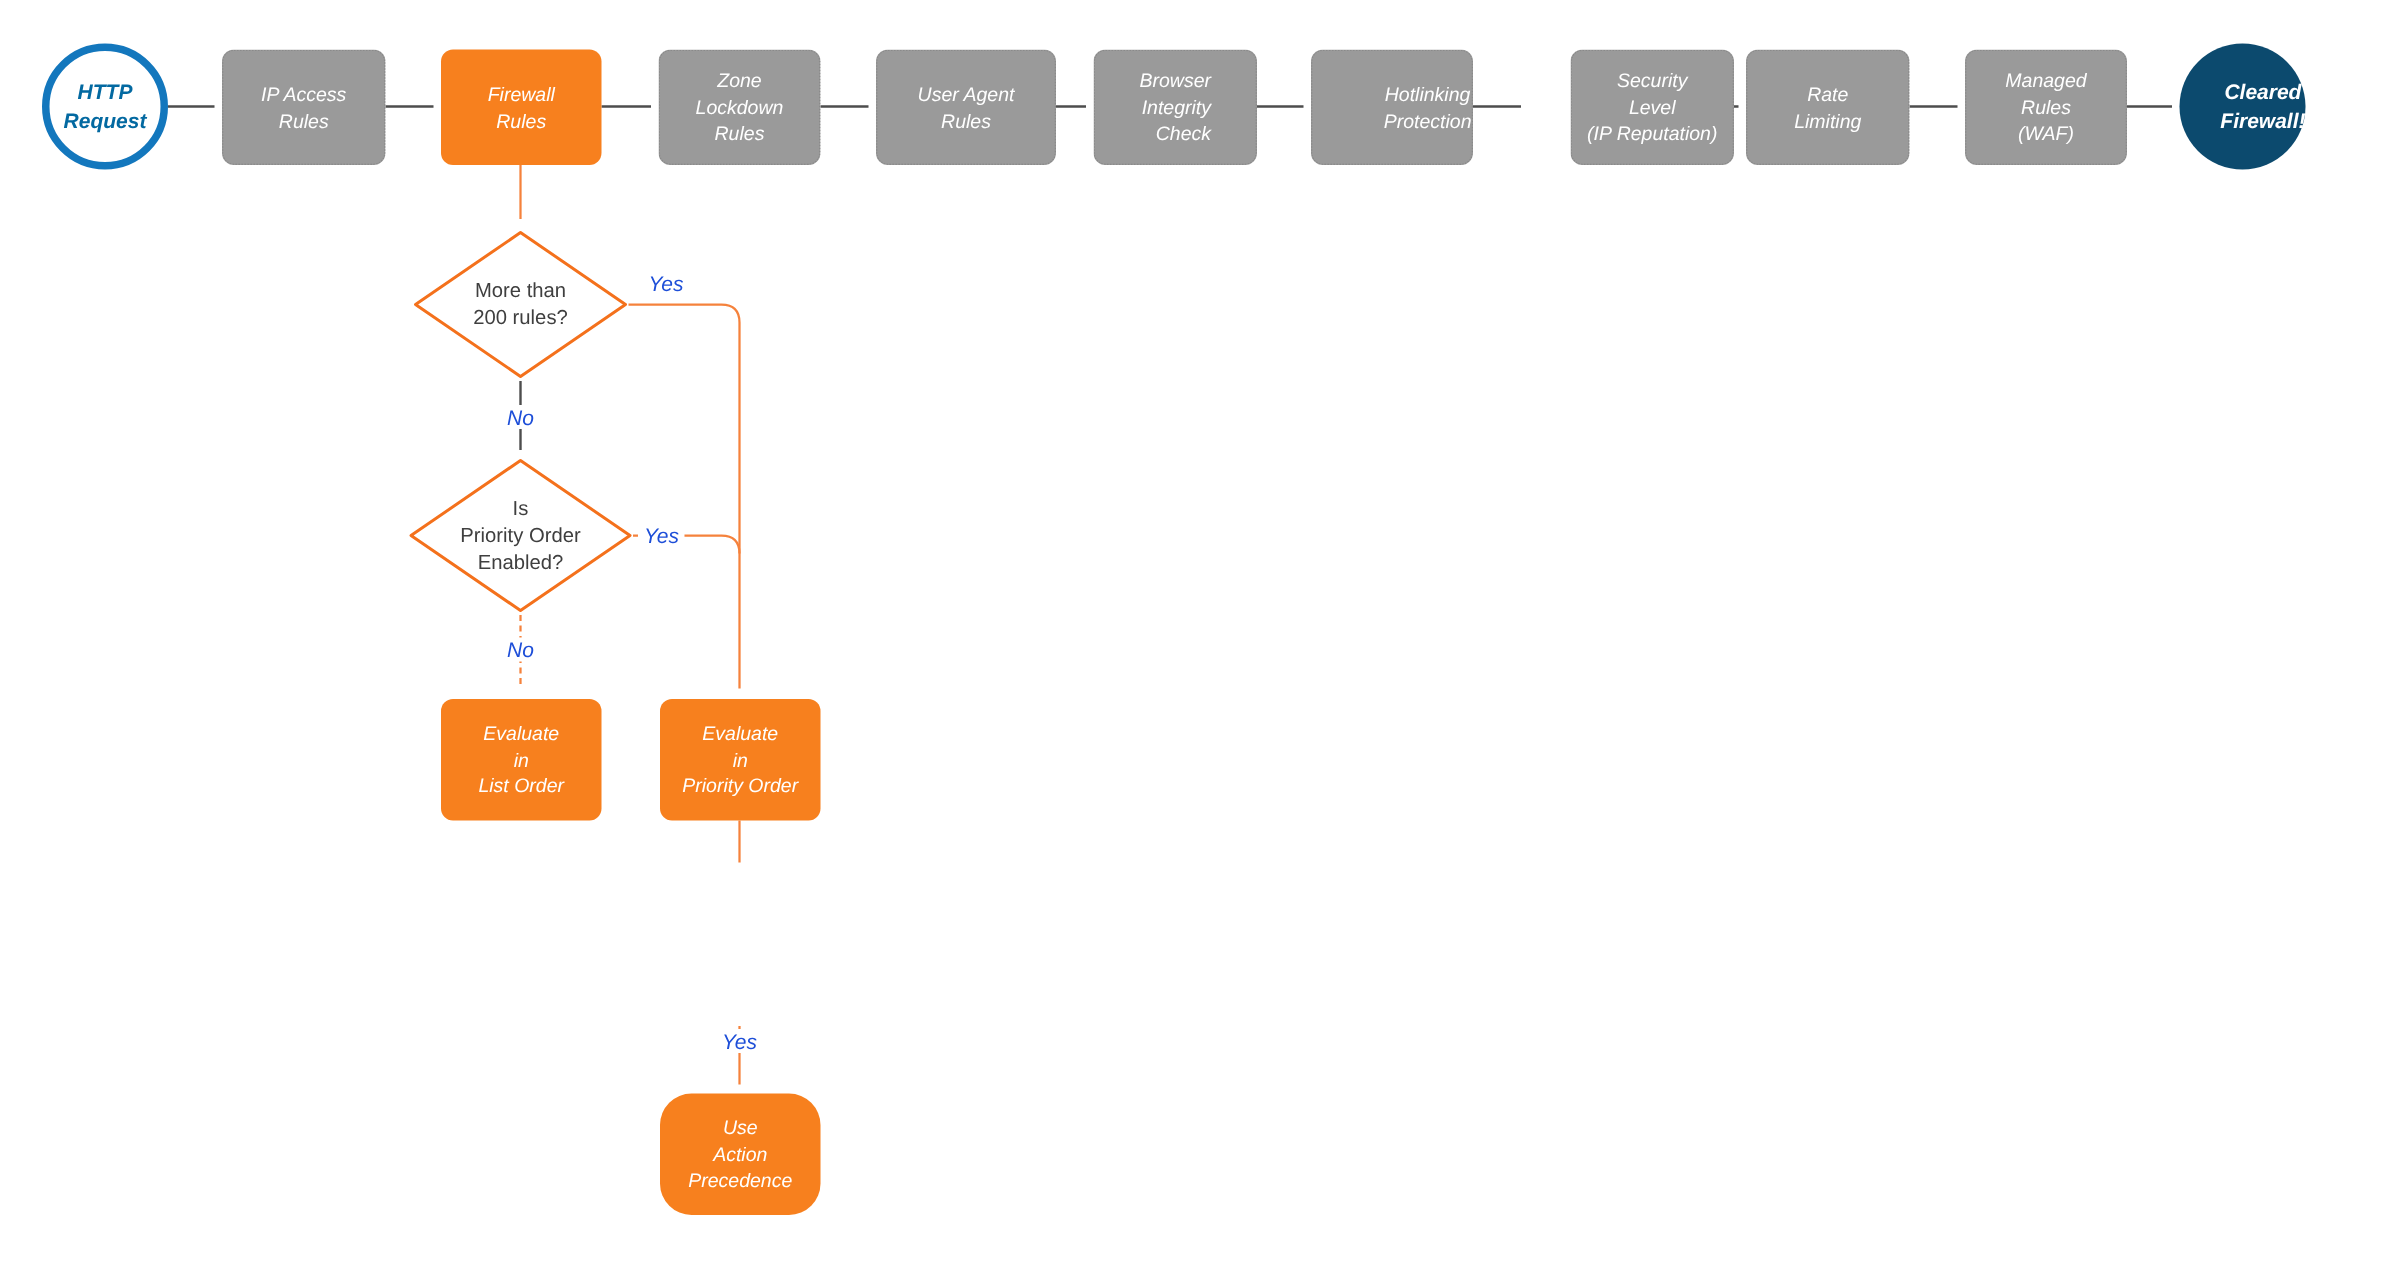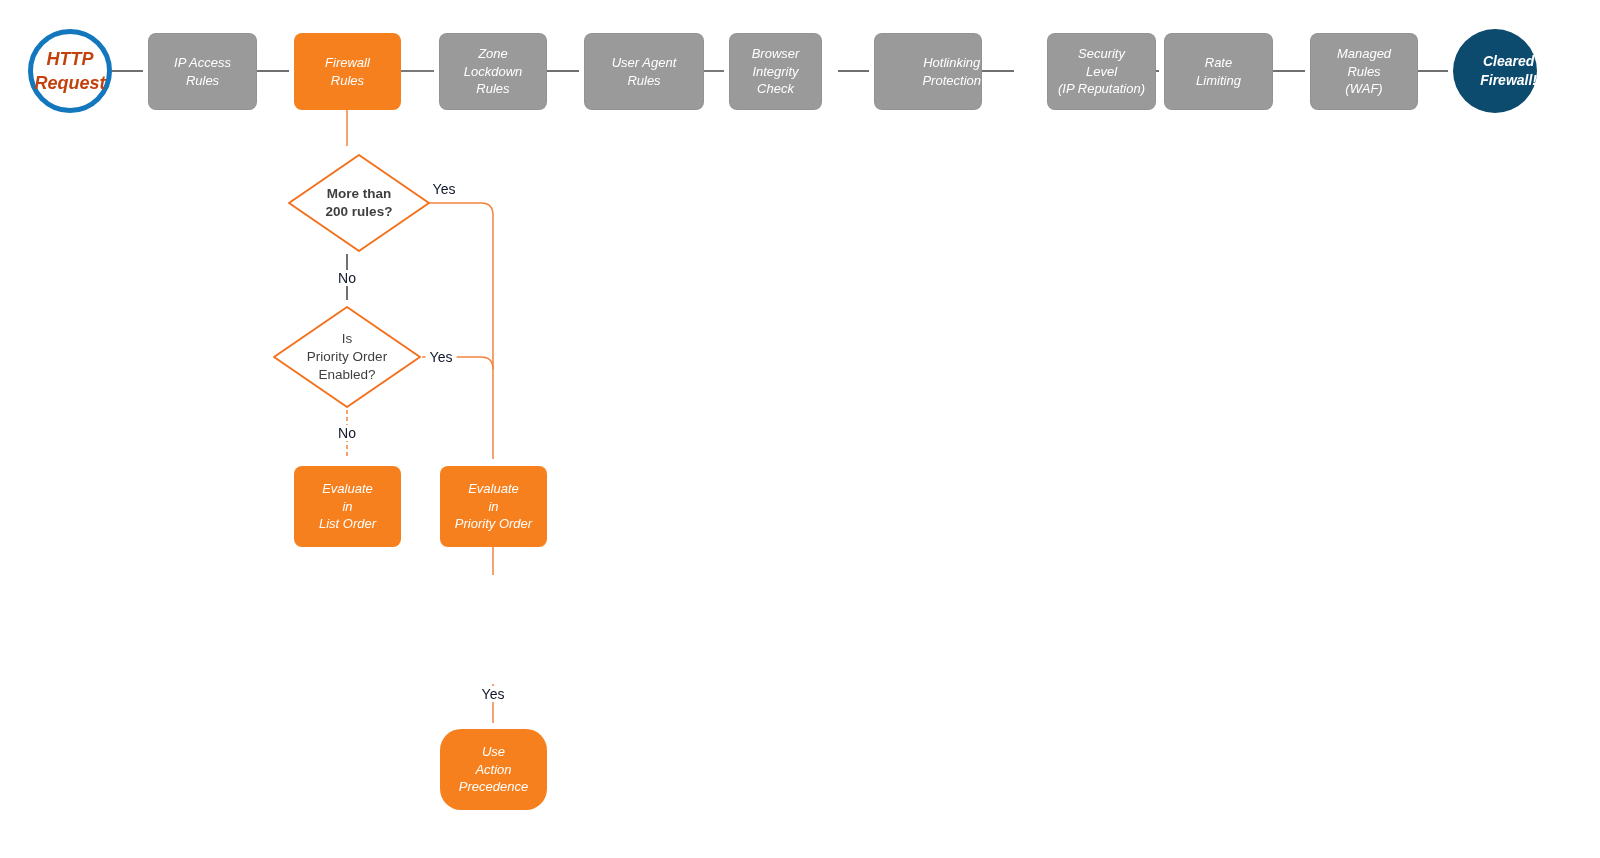--- a/index.html
+++ b/index.html
@@ -22,51 +22,51 @@
   
   .box{border-radius:8px;}
   .gray{background:#9a9a9a;border:1px dotted #8a8a8a;}
   .gray .node-label{color:#ffffff;font-style:italic;font-size:13px;}
   .orange{background:#f7801e;}
   .orange .node-label{color:#ffffff;font-style:italic;font-size:13px;}
 
   
   .circle{border-radius:50%;}
   .start{background:#ffffff;border:5px solid #1377bd;}
-  .start .node-label{color:#c2410c;font-weight:bold;font-style:italic;font-size:18px;}
+  .start .node-label{color:#0369a1;font-weight:bold;font-style:italic;font-size:14px;}
   .end{background:#0c4a6e;border:none;justify-content:flex-end;}
   .end .node-label{color:#ffffff;font-weight:bold;font-style:italic;font-size:14px;}
 
   
   .diamond{background:transparent;}
   .diamond-svg{position:absolute;left:0;top:0;width:100%;height:100%;}
   .diamond-svg polygon{fill:#ffffff;stroke:#f4711c;stroke-width:2;stroke-linejoin:round;}
   .diamond .node-label{position:relative;color:#3f3f3f;font-size:13.5px;font-style:normal;}
 
   
   .edge-label{
     position:absolute;z-index:3;transform:translate(-50%,-50%);
-    font-size:14px;color:#0f172a;background:#ffffff;padding:0 4px;
+    font-style:italic;font-size:14px;color:#1d4ed8;background:#ffffff;padding:0 4px;
   }
 
   
   .n-http{left:28px;top:29px;width:84px;height:84px;}
   .n-ip{left:148px;top:33px;width:109px;height:77px;}
   .n-firewall{left:294px;top:33px;width:107px;height:77px;}
   .n-zone{left:439px;top:33px;width:108px;height:77px;}
   .n-useragent{left:584px;top:33px;width:120px;height:77px;}
-  .n-browser{left:729px;top:33px;width:93px;height:77px;}
+  .n-browser{left:729px;top:33px;width:109px;height:77px;text-align:right;}
   .n-hotlink{left:874px;top:33px;width:108px;height:77px;justify-content:flex-end;}
   .n-seclevel{left:1019px;top:33px;width:109px;height:77px;margin-left:28px;}
   .n-rate{left:1164px;top:33px;width:109px;height:77px;}
   .n-managed{left:1310px;top:33px;width:108px;height:77px;}
   .n-cleared{left:1453px;top:29px;width:84px;height:84px;}
 
   
-  .n-d1{left:287px;top:153px;width:144px;height:100px;font-weight:bold;}
+  .n-d1{left:275px;top:153px;width:144px;height:100px;}
   .n-d2{left:272px;top:305px;width:150px;height:104px;}
   .n-listorder{left:294px;top:466px;width:107px;height:81px;}
   .n-priorder{left:440px;top:466px;width:107px;height:81px;}
   .n-d3{left:428px;top:580px;width:130px;height:104px;}
   .n-precedence{left:440px;top:729px;width:107px;height:81px;border-radius:21px;}
 
   .l-yes1{left:444px;top:189px;}
   .l-no1{left:347px;top:278px;}
   .l-yes2{left:441px;top:357px;}
   .l-no2{left:347px;top:433px;}

